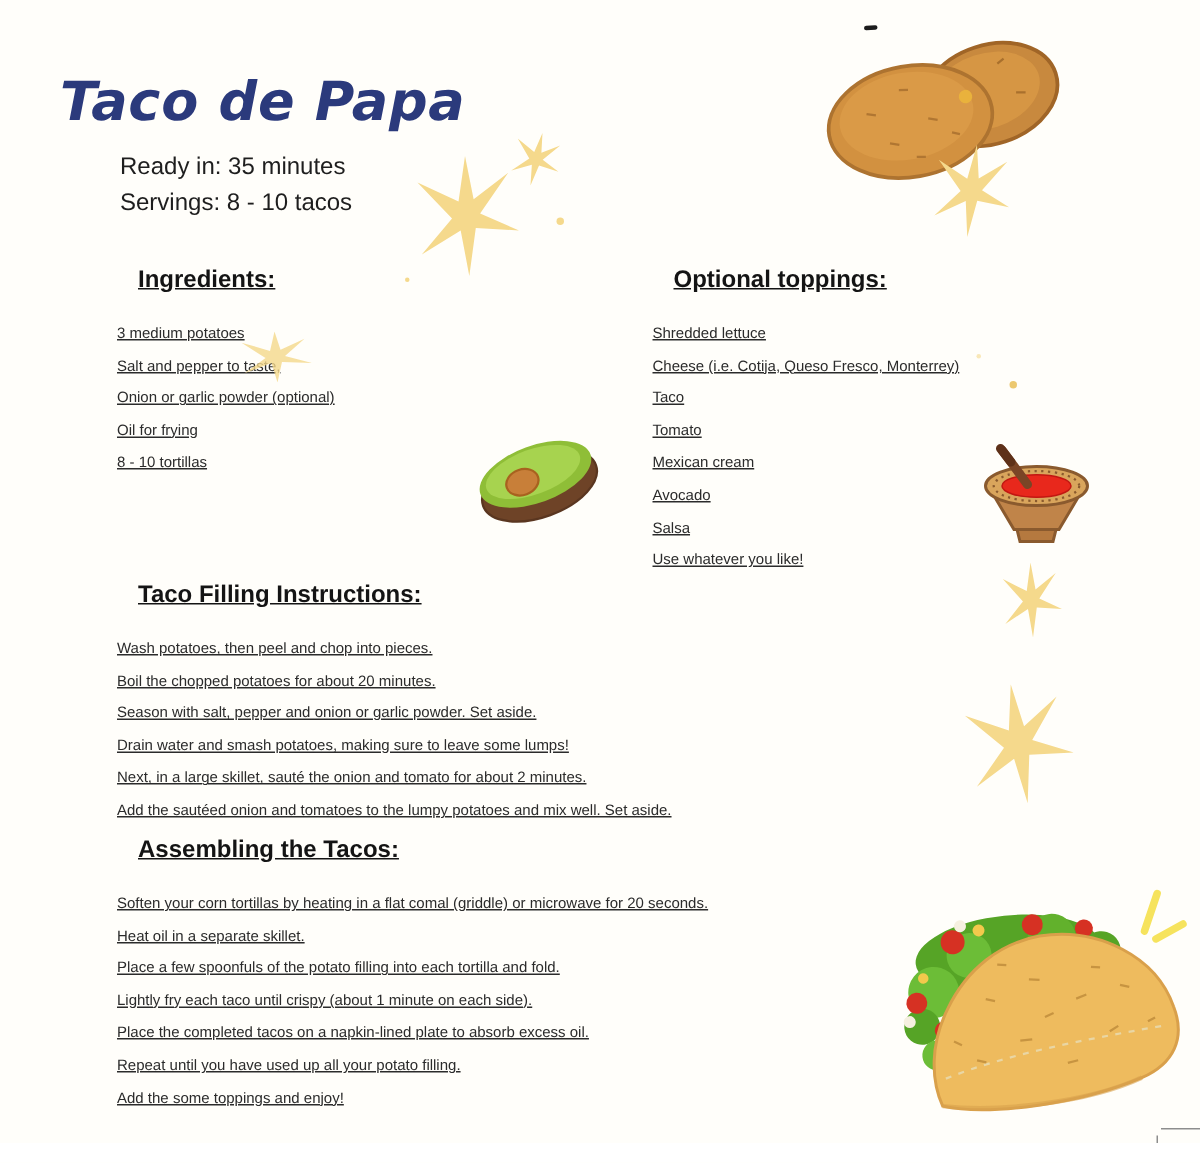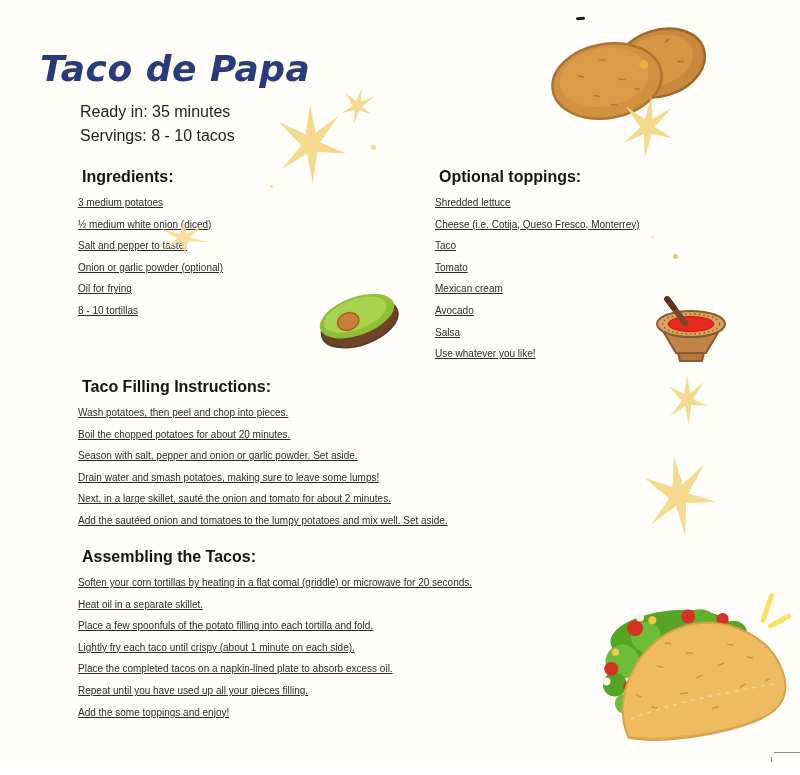--- a/index.html
+++ b/index.html
@@ -19,21 +19,21 @@
     font-size:36px;font-weight:800;font-style:italic;letter-spacing:.5px;
     color:var(--title-color);
   }
   .meta{position:absolute;left:80px;top:100px;font-size:16px;font-weight:400;color:#1e1e1e;line-height:24px;}
   .col{position:absolute;top:162px;}
   .col-ingredients{left:78px;width:340px;}
   .col-toppings{left:435px;width:350px;}
   .section{position:absolute;left:78px;width:640px;}
   .section-filling{top:372px;}
   .section-assembly{top:542px;}
-  h2{margin:4px;font-size:16px;font-weight:700;color:#141414;line-height:22px;}
+  h2{margin:14px;font-size:16px;font-weight:700;color:#141414;line-height:22px;text-decoration:underline;}
   ul{list-style:none;margin:0;padding:0;}
   li{font-size:10px;line-height:21.6px;white-space:nowrap;text-decoration:underline;}
   .deco{position:absolute;pointer-events:none;}
   .dot{position:absolute;border-radius:50%;background:var(--star-color);}
   .sparkle polygon{fill:var(--star-color);}
   .dash-mark{position:absolute;left:576px;top:17px;width:9px;height:3px;background:#1c1c1c;border-radius:2px;transform:rotate(-4deg);}
   .corner-h{position:absolute;left:774px;top:752px;width:26px;height:1px;background:#8d8d8d;}
   .corner-v{position:absolute;left:771px;top:757px;width:1px;height:18px;background:#8d8d8d;}
   .corner-dot{position:absolute;left:746px;top:763px;width:2px;height:3px;background:#b5b2ac;}
   .edge-tick{position:absolute;left:1px;top:765px;width:2px;height:10px;background:#9a9a9a;}
@@ -47,21 +47,20 @@
 
   <div class="meta">
     <div>Ready in: 35 minutes</div>
     <div>Servings: 8 - 10 tacos</div>
   </div>
 
   <div class="col col-ingredients">
     <h2>Ingredients:</h2>
     <ul>
       <li>3 medium potatoes</li>
-      <li>½ medium white onion (diced)</li>
       <li>Salt and pepper to taste,</li>
       <li>Onion or garlic powder (optional)</li>
       <li>Oil for frying</li>
       <li>8 - 10 tortillas</li>
     </ul>
   </div>
 
   <div class="col col-toppings">
     <h2>Optional toppings:</h2>
     <ul>
@@ -89,21 +88,21 @@
   </div>
 
   <div class="section section-assembly">
     <h2>Assembling the Tacos:</h2>
     <ul>
       <li>Soften your corn tortillas by heating in a flat comal (griddle) or microwave for 20 seconds.</li>
       <li>Heat oil in a separate skillet.</li>
       <li>Place a few spoonfuls of the potato filling into each tortilla and fold.</li>
       <li>Lightly fry each taco until crispy (about 1 minute on each side).</li>
       <li>Place the completed tacos on a napkin-lined plate to absorb excess oil.</li>
-      <li>Repeat until you have used up all your pieces filling.</li>
+      <li>Repeat until you have used up all your potato filling.</li>
       <li>Add the some toppings and enjoy!</li>
     </ul>
   </div>
 
   <svg class="deco" style="left:545px;top:15px;" width="165" height="110" viewBox="0 0 165 110">
     <g transform="rotate(-18 115 48)">
       <ellipse cx="115" cy="48" rx="46" ry="33" fill="#c8893e" stroke="#a06527" stroke-width="2.5"></ellipse>
       <ellipse cx="113" cy="45" rx="37" ry="25" fill="#d69644"></ellipse>
       <path d="M88,38 l5,2 M126,30 l5,-2 M132,52 l6,2 M104,60 l5,2" stroke="#a9702d" stroke-width="1.5" fill="none"></path>
     </g>

